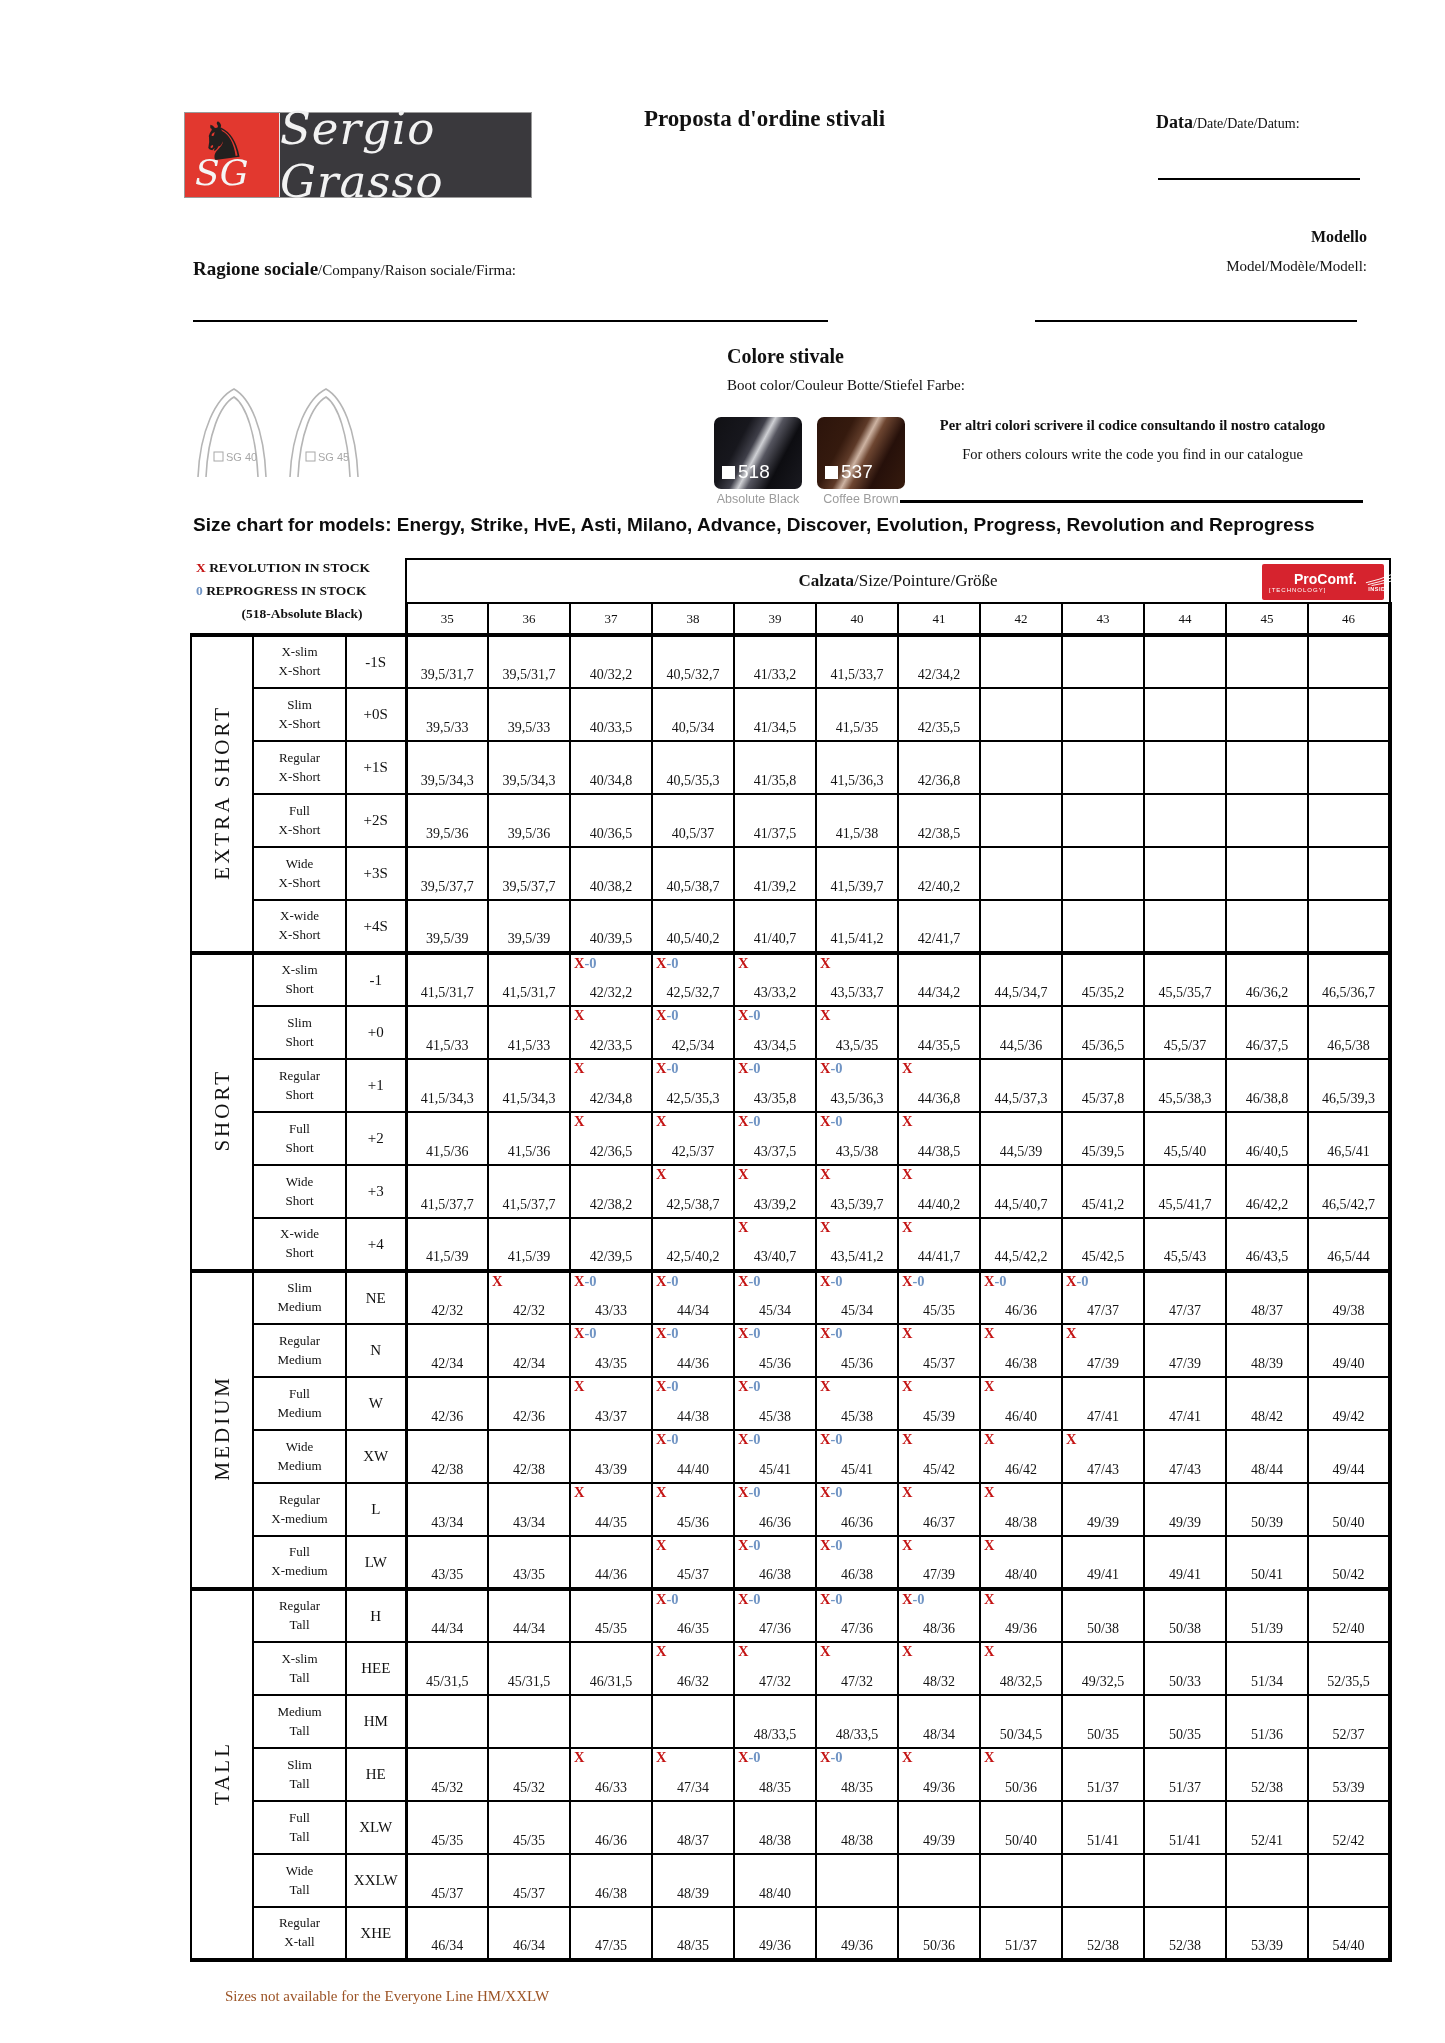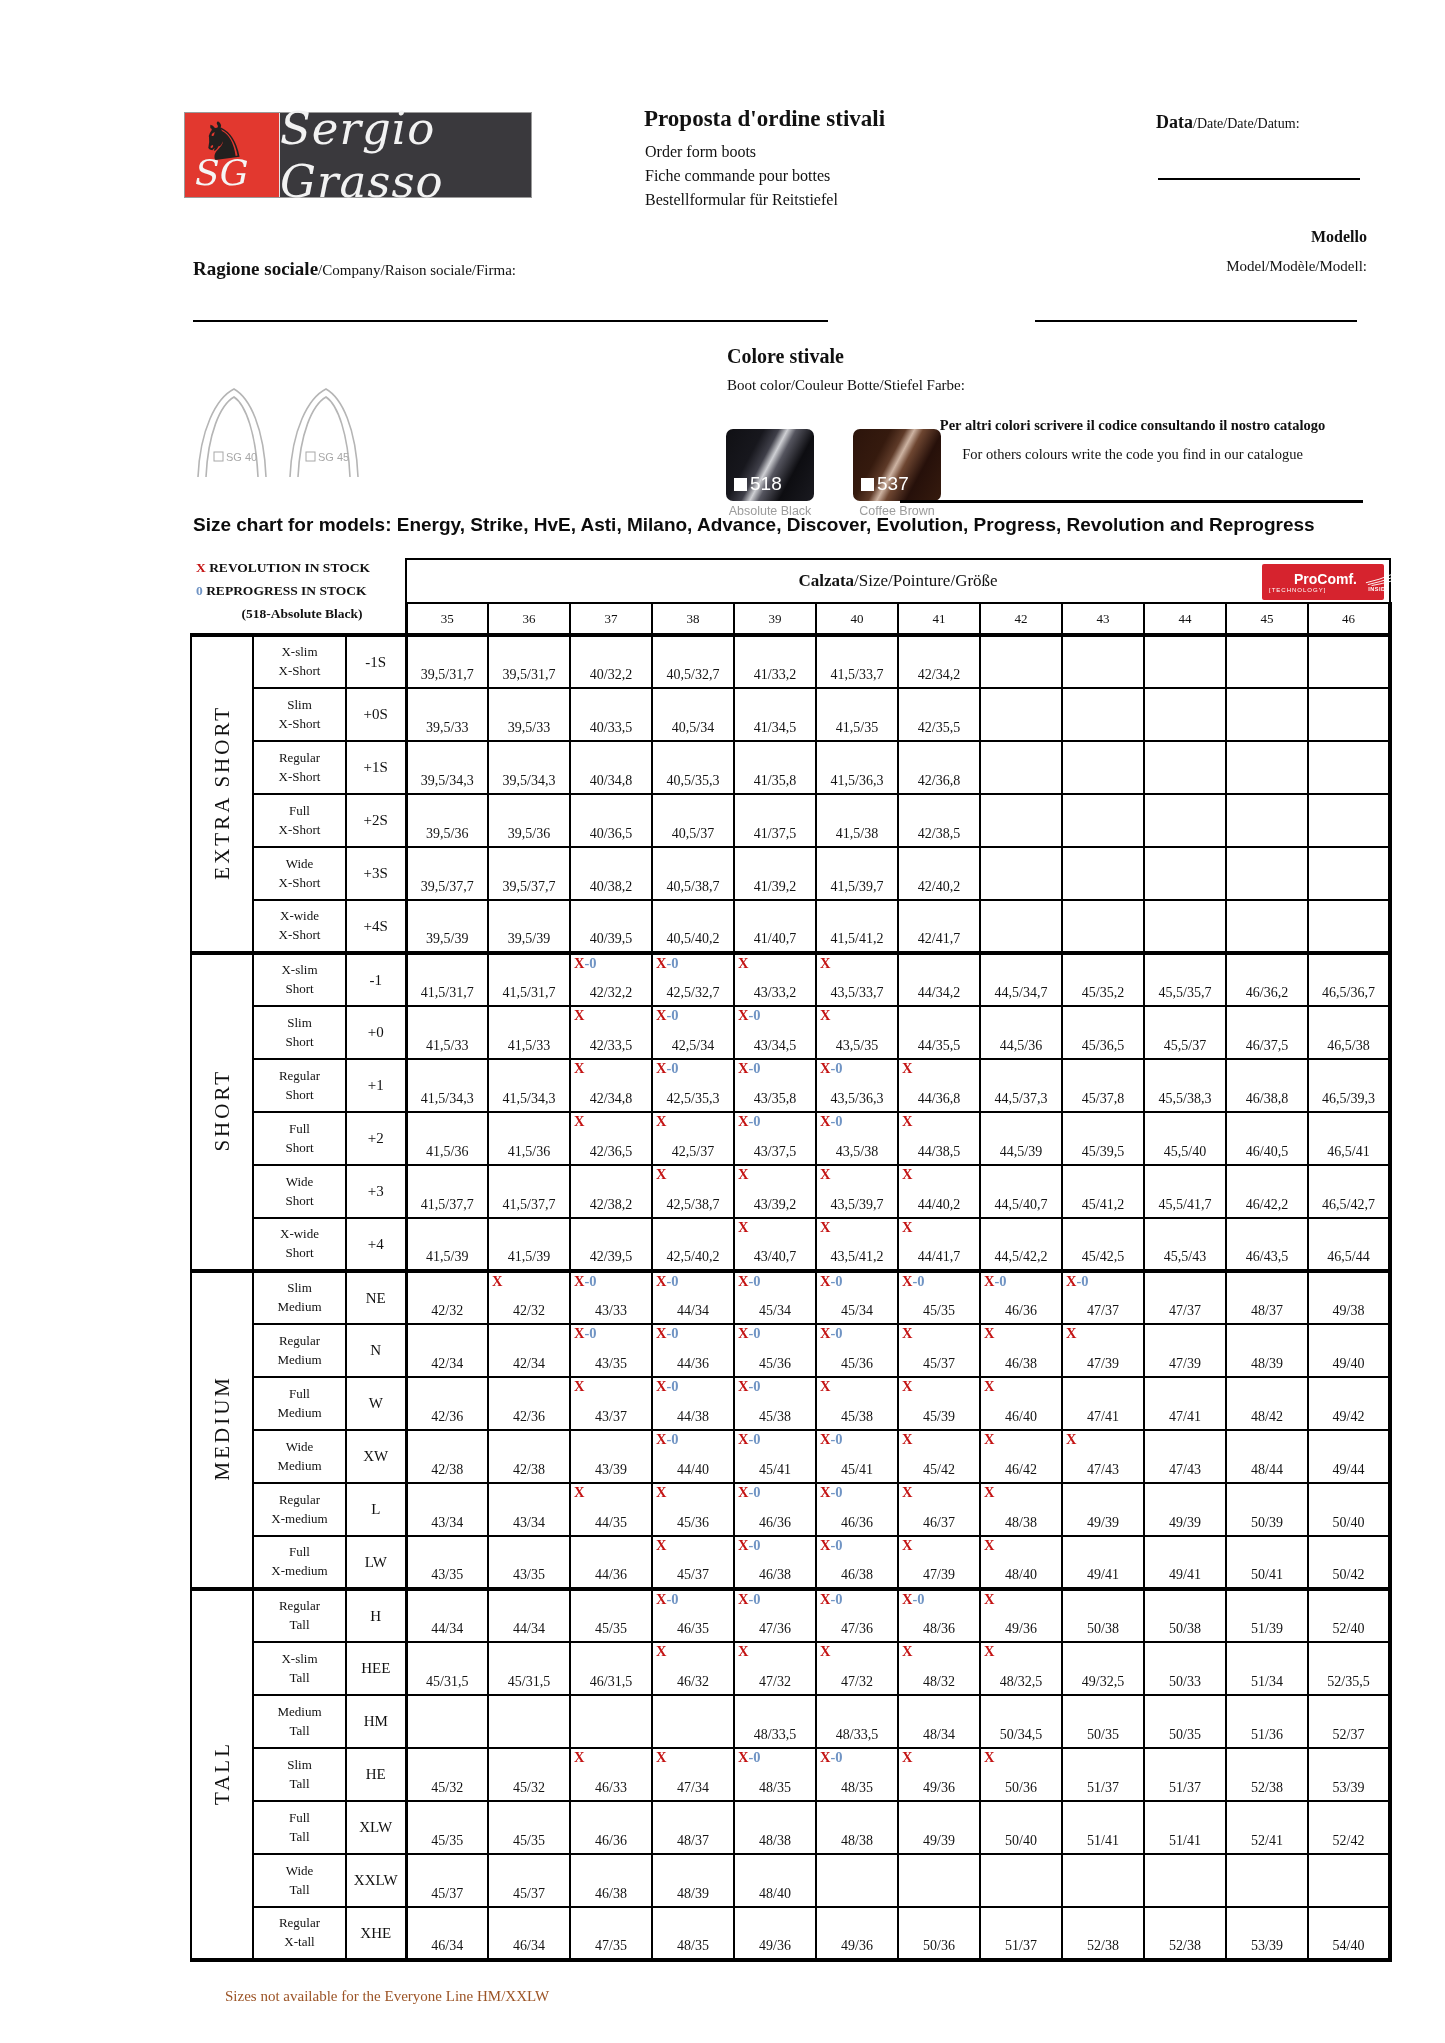--- a/index.html
+++ b/index.html
@@ -24,21 +24,21 @@
   .ragione{position:absolute;left:193px;top:258px;font-size:15px;}
   .ragione b{font-size:19px;}
   .modello{position:absolute;left:1050px;top:228px;width:317px;text-align:right;font-size:16px;font-weight:bold;}
   .modello-sub{position:absolute;left:1050px;top:258px;width:317px;text-align:right;font-size:15px;}
 
   
   .color-head{position:absolute;left:727px;top:345px;font-size:20px;font-weight:bold;}
   .color-sub{position:absolute;left:727px;top:377px;font-size:15px;}
   .arches{position:absolute;left:190px;top:382px;}
   .swatch-row{position:absolute;left:710px;top:413px;display:flex;gap:7px;}
-  .swatch{margin:16px;width:88px;}
+  .swatch{margin:4px;width:88px;}
   .sw{position:relative;width:88px;height:72px;border-radius:7px;}
   .sw-518{background:linear-gradient(118deg,#101014 0%,#17171d 30%,#3f3f49 42%,#cfd0d4 49%,#55555f 56%,#0d0d11 72%,#1a1a20 100%);}
   .sw-537{background:linear-gradient(118deg,#2c140b 0%,#351a0e 30%,#5e3a28 42%,#cdb3a2 49%,#6e4631 56%,#26100a 72%,#361b0e 100%);}
   .sw-tag{position:absolute;left:8px;bottom:6px;display:flex;align-items:center;gap:3px;}
   .sw-box{width:13px;height:13px;background:#fff;display:inline-block;}
   .sw-code{color:#fff;font-size:19px;font-family:"Liberation Sans",sans-serif;}
   .sw-cap{margin-top:3px;text-align:center;color:#9c9c9c;font-size:12.5px;font-family:"Liberation Sans",sans-serif;}
   .catalog1{position:absolute;left:900px;top:417px;width:465px;text-align:center;font-size:14.5px;font-weight:bold;}
   .catalog2{position:absolute;left:900px;top:446px;width:465px;text-align:center;font-size:14.5px;}
   .black-rule{position:absolute;left:900px;top:500px;width:463px;height:3px;background:#000;}
@@ -89,25 +89,20 @@
 
   <div class="logo">
     <div class="logo-red">
       <span class="horse">♞</span>
       <span class="monogram">SG</span>
     </div>
     <div class="logo-text">Sergio Grasso</div>
   </div>
 
   <div class="title">Proposta d'ordine stivali</div>
-  <div class="subtitles">
-    <div>Order form boots</div>
-    <div>Fiche commande pour bottes</div>
-    <div>Bestellformular für Reitstiefel</div>
-  </div>
 
   <div class="data-label"><b>Data</b><span>/Date/Date/Datum:</span></div>
   <div class="field-line" style="left:1158px;top:178px;width:202px;"></div>
 
   <div class="ragione"><b>Ragione sociale</b><span>/Company/Raison sociale/Firma:</span></div>
   <div class="modello">Modello</div>
   <div class="modello-sub">Model/Modèle/Modell:</div>
   <div class="field-line" style="left:193px;top:320px;width:635px;"></div>
   <div class="field-line" style="left:1035px;top:320px;width:322px;"></div>
 

